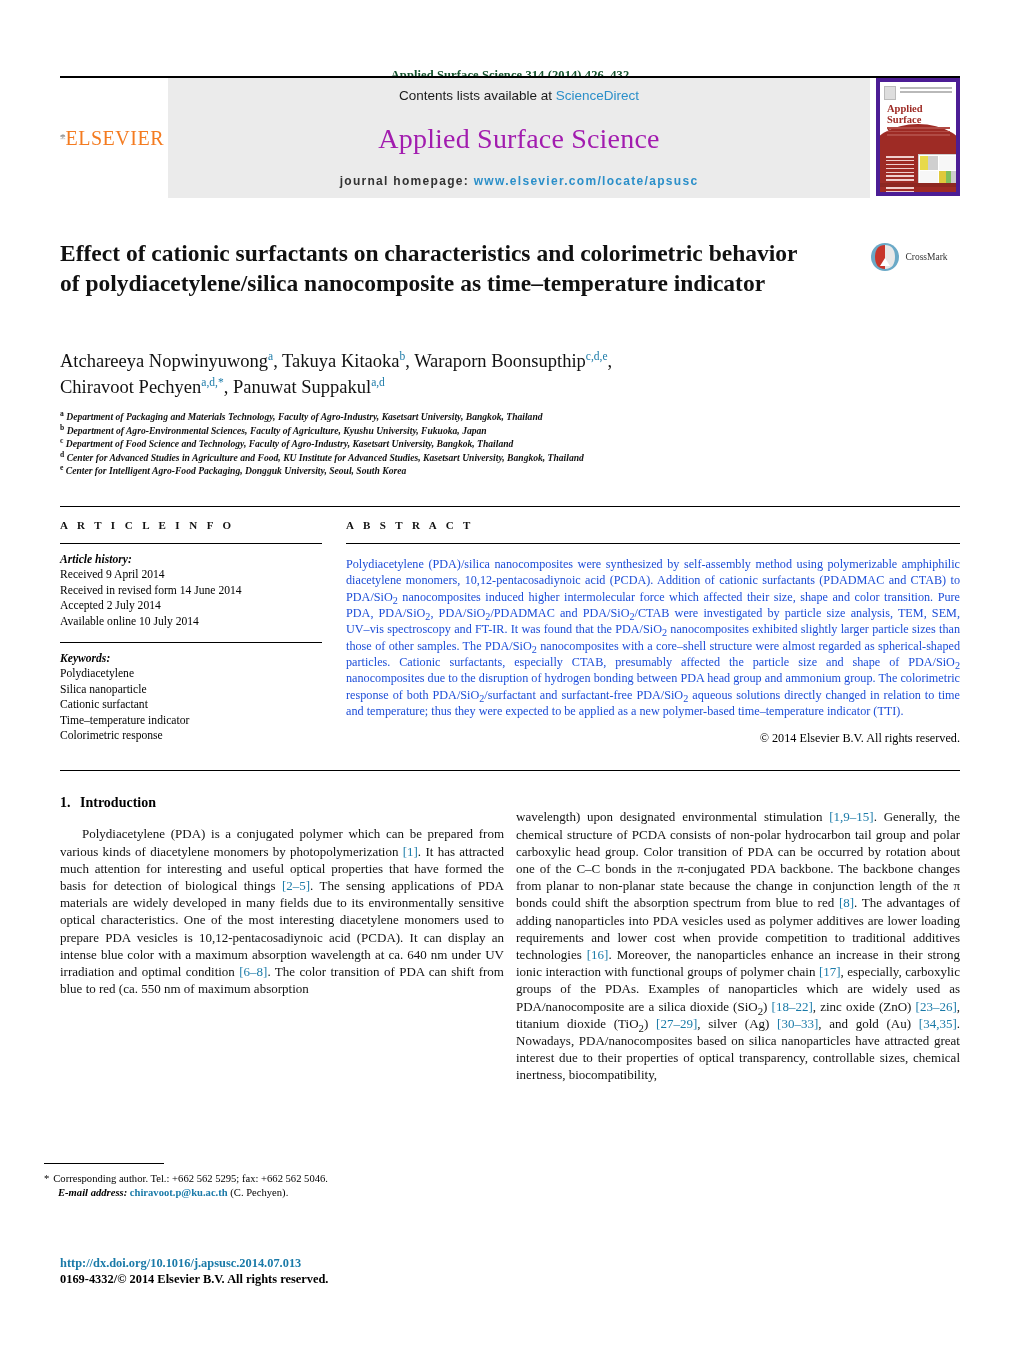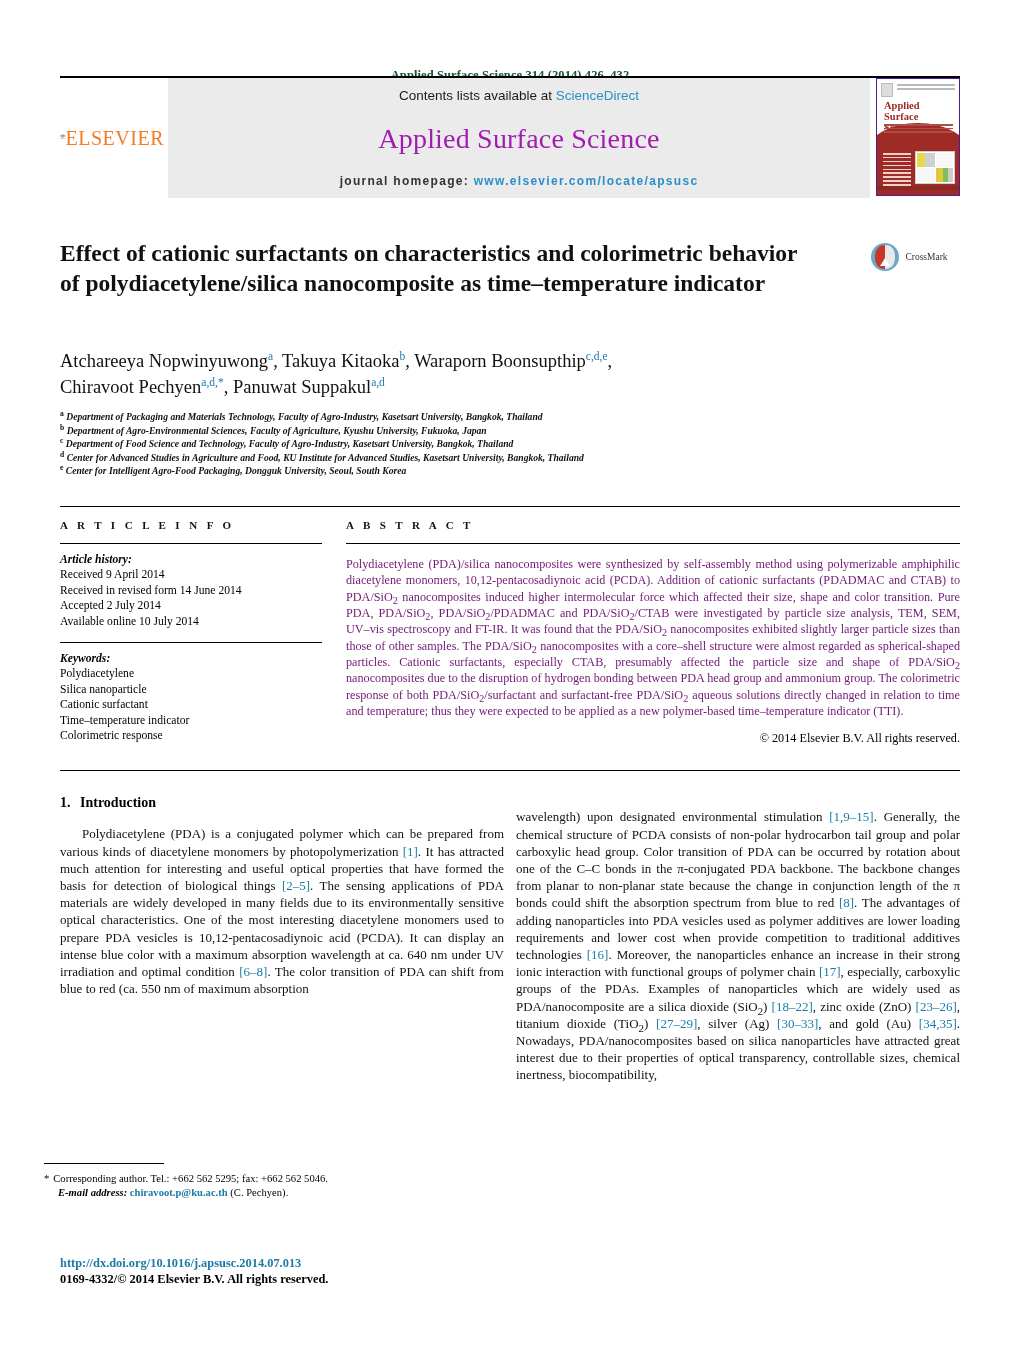--- a/index.html
+++ b/index.html
@@ -95,21 +95,21 @@
     color: #333;
     font-weight: bold;
   }
   .homepage-line .url { color: #2b8fc9; }
 
   
   .cover {
     flex: 0 0 84px;
     width: 84px;
     height: 118px;
-    border: 1px solid #4c1d95;
+    border: 4px solid #4c1d95;
     background: #c4b5fd;
     position: relative;
     overflow: hidden;
     align-self: flex-start;
   }
   .cover .c-top {
     position:absolute; left:0; top:0; right:0; height:52%;
     background:#fff;
   }
   .cover .c-swoosh {
@@ -213,21 +213,21 @@
   .rule { border-top: 1px solid #000; margin: 0 0 8px 0; }
   .info-group { font-size: 11.6px; line-height: 15.4px; font-family:"Liberation Serif",serif; }
   .info-group .lbl { font-style: italic; font-weight: bold; }
   .info-group.keywords { margin-top: 13px; }
 
   .abstract-text {
     font-size: 12.2px;
     line-height: 16.3px;
     text-align: justify;
     font-family: "Liberation Serif", serif;
-    color: #701a75;
+    color: #1d4ed8;
   }
   .copyright {
     margin-top: 8px;
     text-align: right;
     font-size: 12.2px;
     font-family: "Liberation Serif", serif;
   }
 
   
   .body-sep { border-top: 1px solid #000; margin-top: 24px; }

